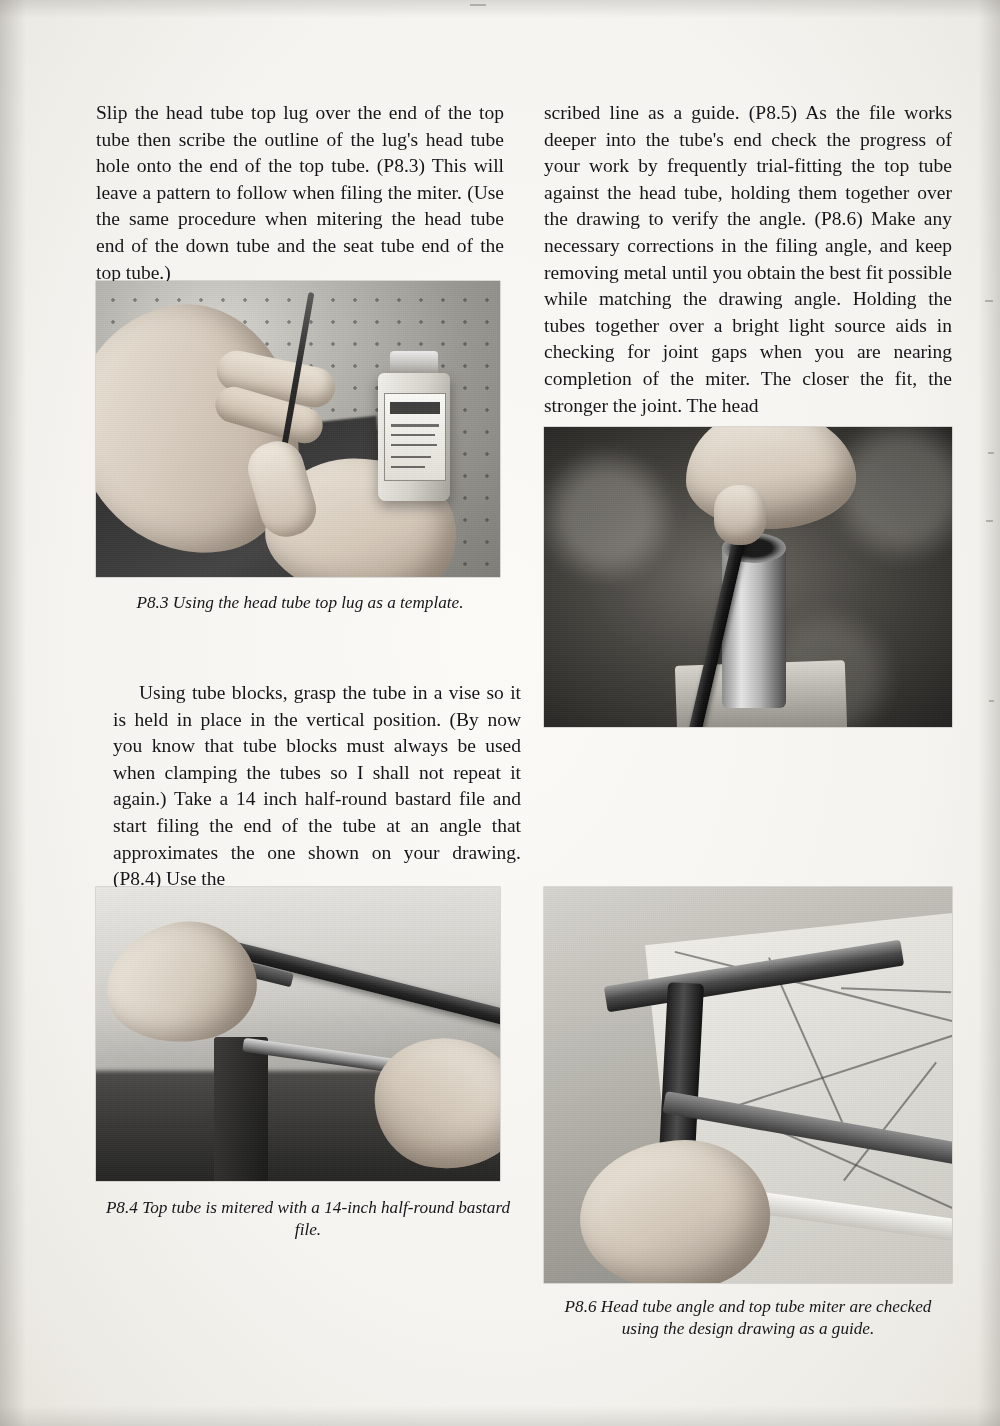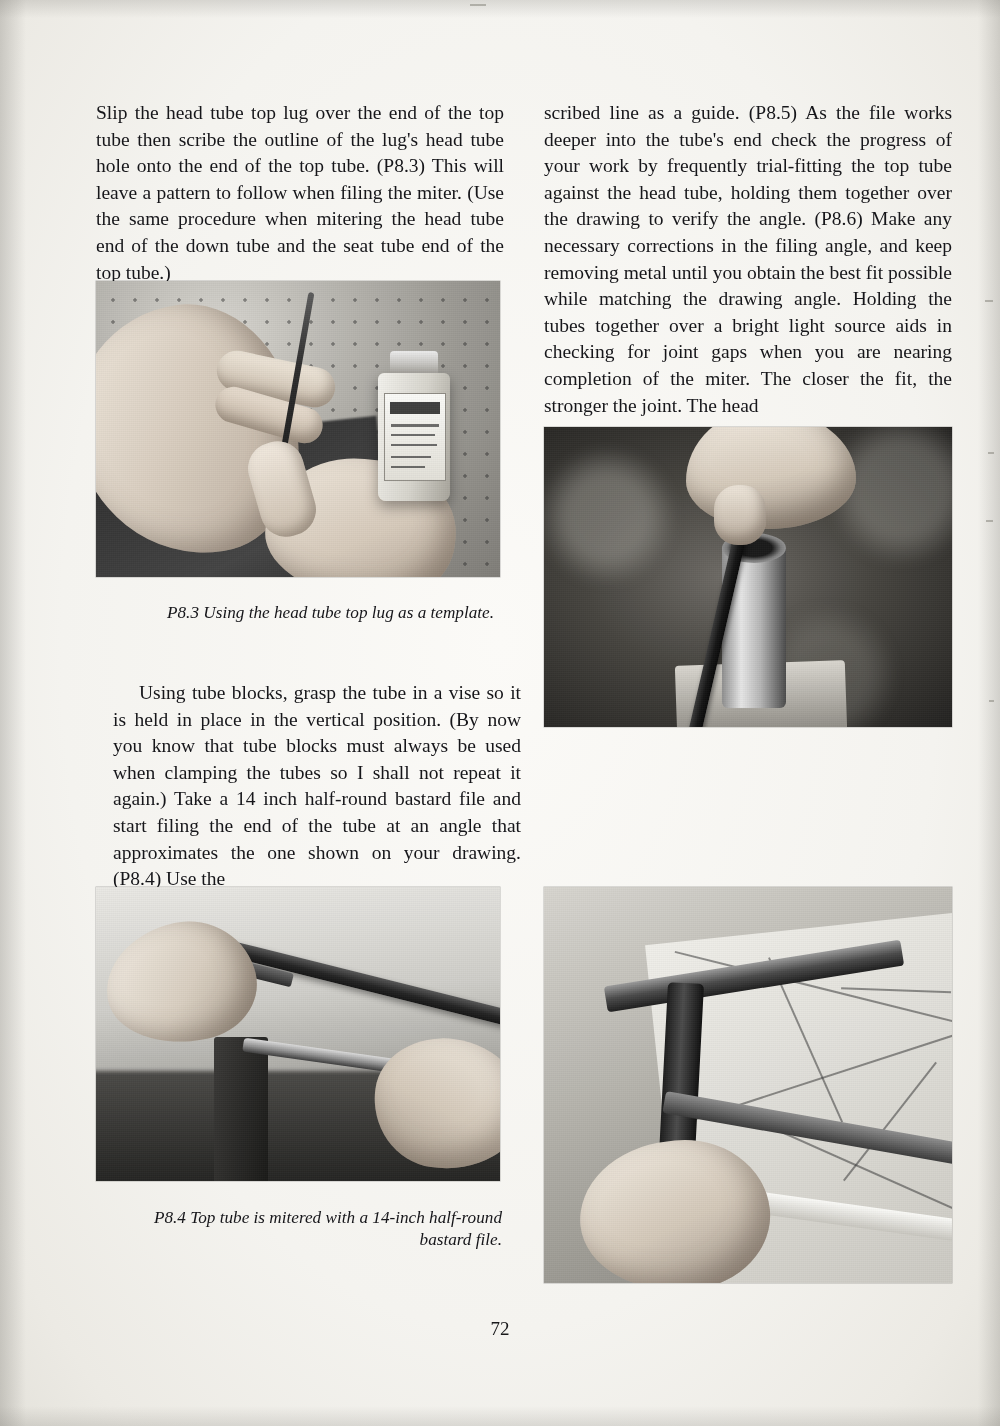--- a/index.html
+++ b/index.html
@@ -72,27 +72,27 @@
     line-height: 26.6px;
     text-align: justify;
     text-justify: inter-word;
     hyphens: manual;
     color: #16161a;
     font-family: "Liberation Serif", serif;
   }
   p.body.indent { text-indent: 26px; }
 
   .caption {
-    margin: 10px;
+    margin: 0;
     font-size: 17.2px;
     line-height: 22px;
     font-style: italic;
     color: #16161a;
     font-family: "Liberation Serif", serif;
-    text-align: right;
+    text-align: center;
   }
 
   .photo {
     position: relative;
     overflow: hidden;
     background: #4a4a4a;
     box-shadow: 0 0 0 0.5px rgba(0,0,0,0.25);
   }
 
   .grain {
@@ -515,17 +515,19 @@
           <div class="draw-line" style="left:190px; top:70px; width:110px; transform:rotate(8deg);"></div>
         </div>
         <div class="tube-86a"></div>
         <div class="tube-86b"></div>
         <div class="tube-86c"></div>
         <div class="white-cable"></div>
         <div class="hand-f"></div>
         <div class="grain"></div>
       </figure>
 
+      <div class="cap-86">
+        <p class="caption">P8.6 Head tube angle and top tube miter are checked using the design drawing as a guide.</p>
+      </div>
     </div>
   </div>
 
-  <div class="page-number">72</div>
 </div>
 
 </body></html>

